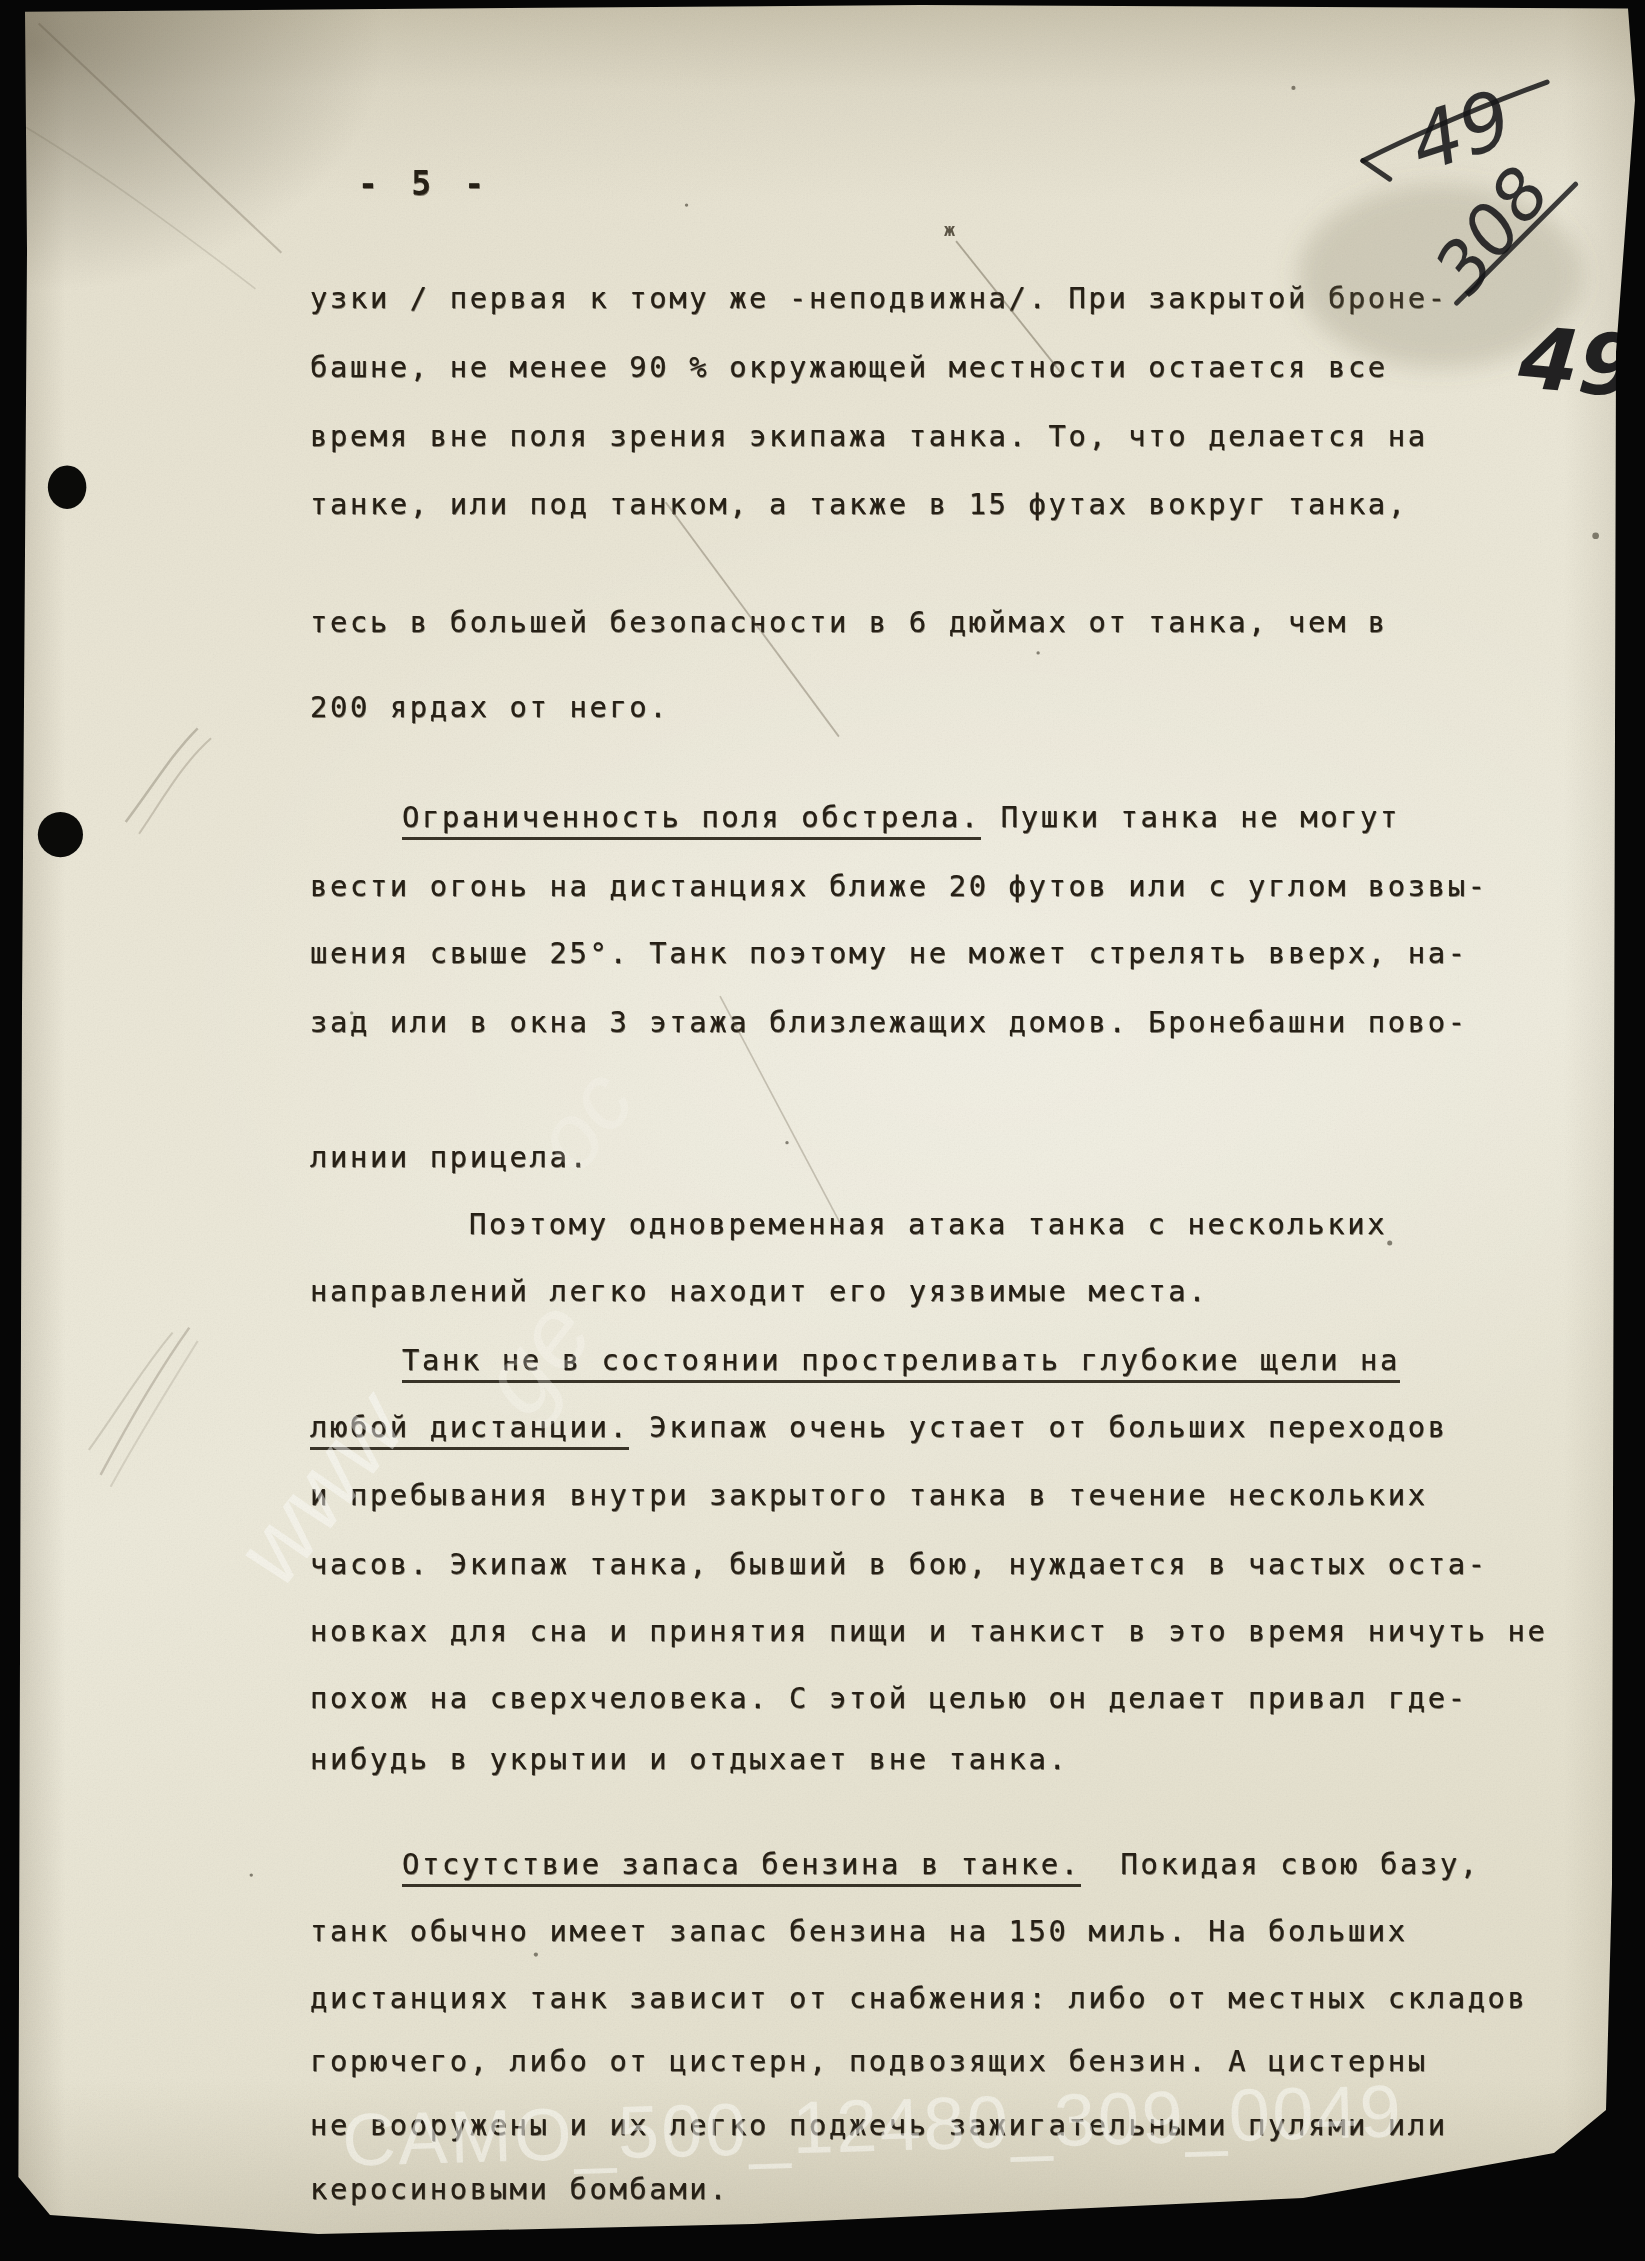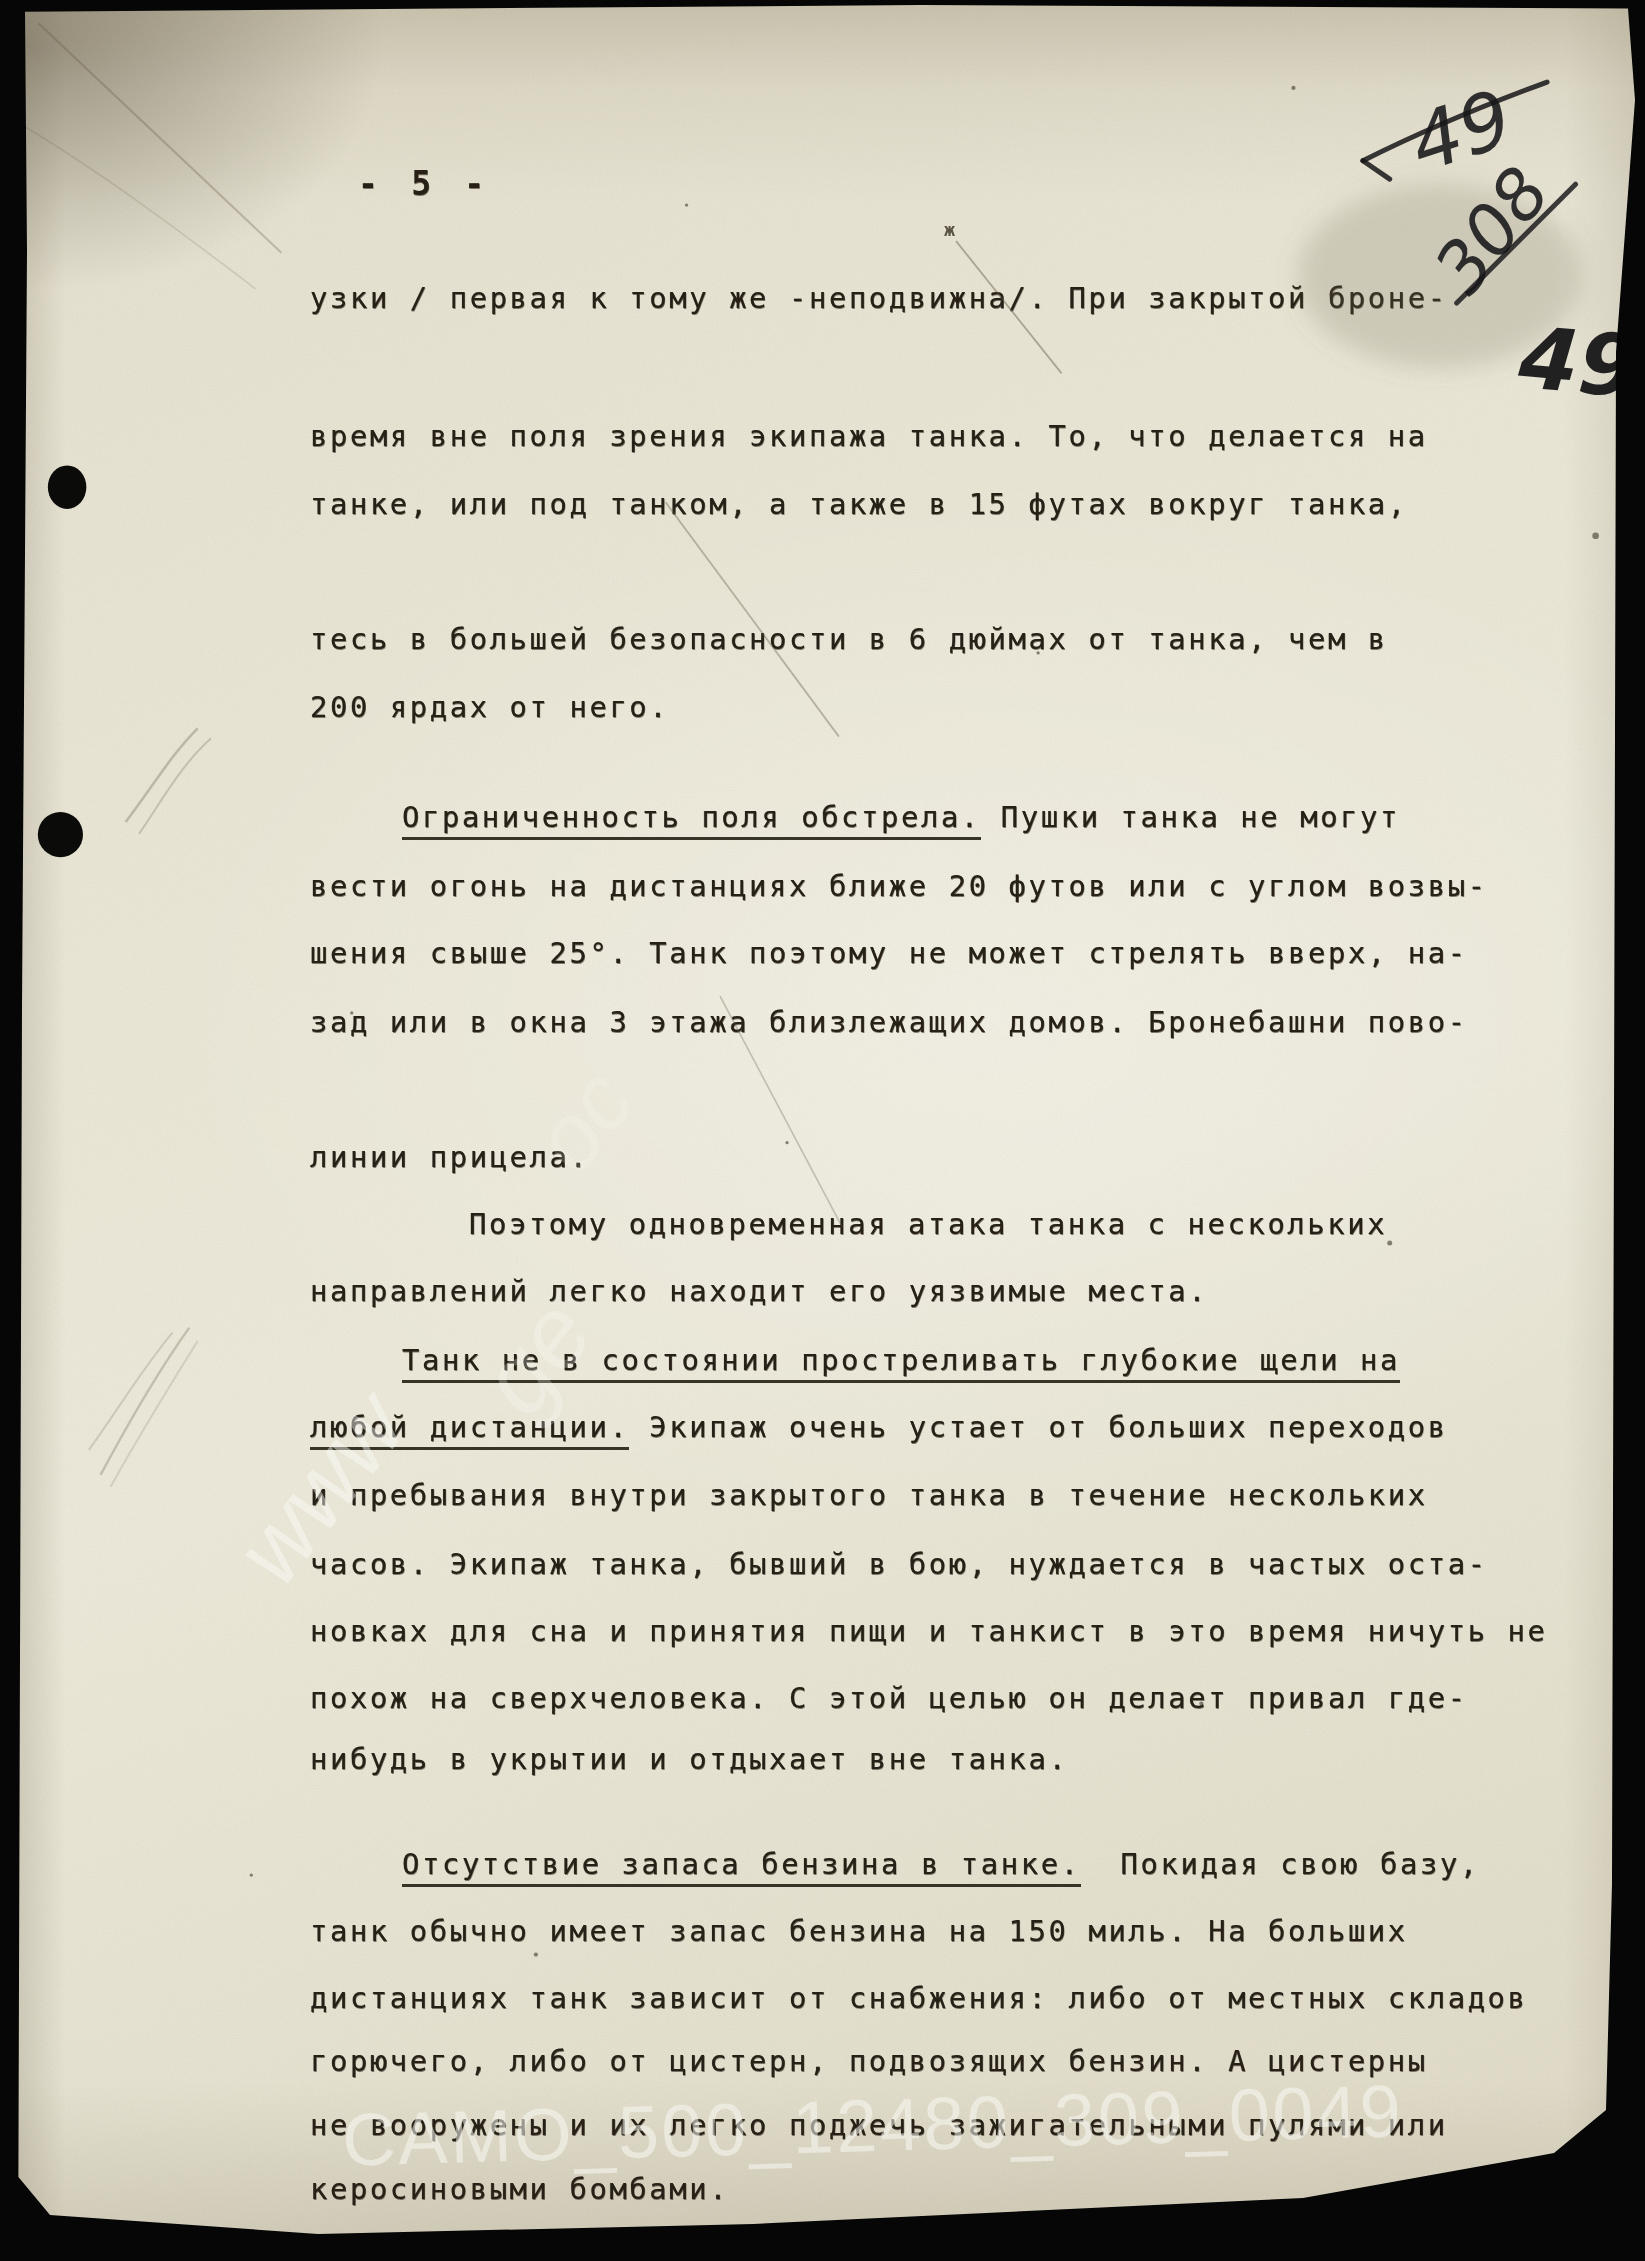--- a/index.html
+++ b/index.html
@@ -69,23 +69,24 @@
 
 <div class="stage">
   <div class="paper">
 
     <div class="pageno">- 5 -</div>
 
     <div class="corr">ж</div>
 
     <div class="typed" id="typed-lines">
         <div class="tline" style="left: 310px; top: 266px;"><span>узки / первая к тому же -неподвижна/. При закрытой броне-</span></div>
+        <div class="tline" style="left: 310px; top: 335px;"><span>башне, не менее 90 % окружающей местности остается все</span></div>
         <div class="tline" style="left: 310px; top: 404px;"><span>время вне поля зрения экипажа танка. То, что делается на</span></div>
         <div class="tline" style="left: 310px; top: 472px;"><span>танке, или под танком, а также в 15 футах вокруг танка,</span></div>
-        <div class="tline" style="left: 310px; top: 607px;"><span>тесь в большей безопасности в 6 дюймах от танка, чем в</span></div>
+        <div class="tline" style="left: 310px; top: 590px;"><span>тесь в большей безопасности в 6 дюймах от танка, чем в</span></div>
         <div class="tline" style="left: 310px; top: 675px;"><span>200 ярдах от него.</span></div>
         <div class="tline" style="left: 402px; top: 785px;"><span class="u-part">Ограниченность поля обстрела.</span><span> Пушки танка не могут</span></div>
         <div class="tline" style="left: 310px; top: 854px;"><span>вести огонь на дистанциях ближе 20 футов или с углом возвы-</span></div>
         <div class="tline" style="left: 310px; top: 921px;"><span>шения свыше 25°. Танк поэтому не может стрелять вверх, на-</span></div>
         <div class="tline" style="left: 310px; top: 990px;"><span>зад или в окна 3 этажа близлежащих домов. Бронебашни пово-</span></div>
         <div class="tline" style="left: 310px; top: 1125px;"><span>линии прицела.</span></div>
         <div class="tline" style="left: 469px; top: 1192px;"><span>Поэтому одновременная атака танка с нескольких</span></div>
         <div class="tline" style="left: 310px; top: 1259px;"><span>направлений легко находит его уязвимые места.</span></div>
         <div class="tline" style="left: 402px; top: 1328px;"><span class="u-part">Танк не в состоянии простреливать глубокие щели на</span></div>
         <div class="tline" style="left: 310px; top: 1395px;"><span class="u-part">любой дистанции.</span><span> Экипаж очень устает от больших переходов</span></div>

